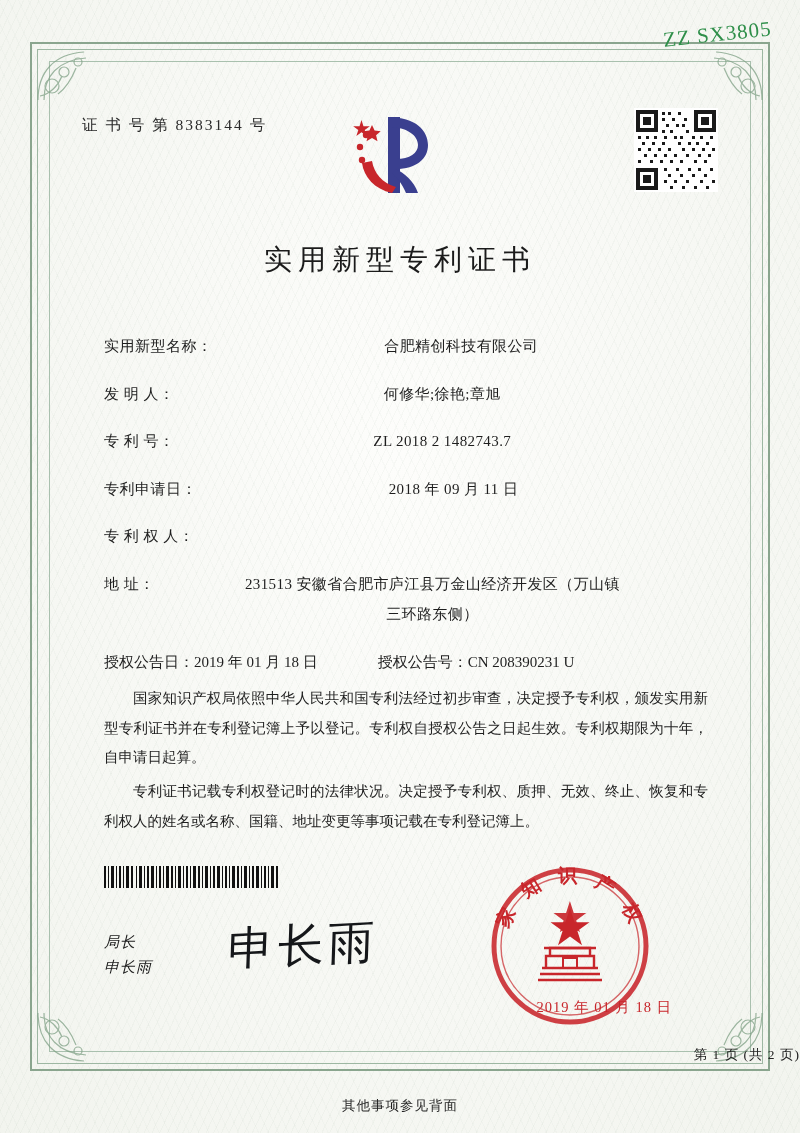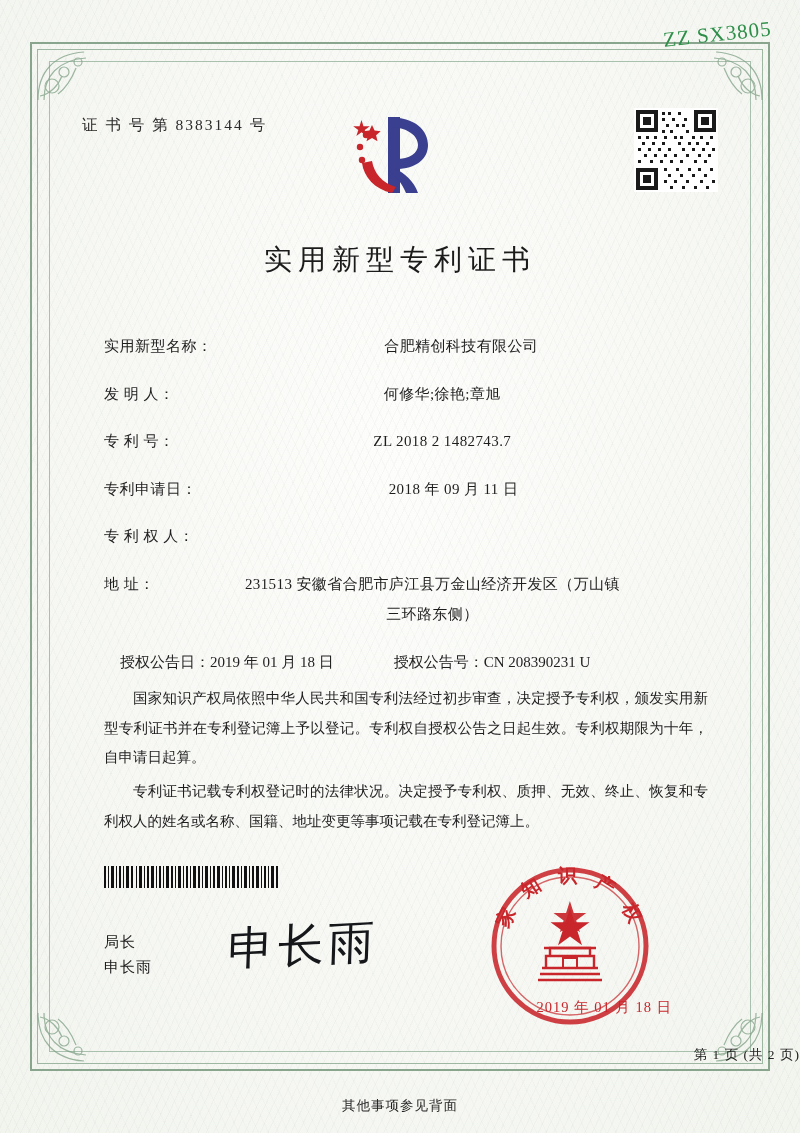--- a/index.html
+++ b/index.html
@@ -140,21 +140,20 @@
     letter-spacing: 0.4px;
   }
   .field-value .second-line {
     display: block;
     margin-top: 8px;
     padding-left: 0;
   }
   .row-dual {
     display: flex;
     align-items: baseline;
-    margin-left: 16px;
   }
   .row-dual .left-part { white-space: nowrap; }
   .row-dual .right-part {
     margin-left: 60px;
     white-space: nowrap;
   }
 
   .paragraphs {
     position: absolute;
     left: 104px;
@@ -179,20 +178,21 @@
   }
 
   .signature-block {
     position: absolute;
     left: 104px;
     top: 930px;
     font-size: 15px;
     line-height: 1.65;
     color: #1a1a1a;
     letter-spacing: 1px;
+    font-style: italic;
   }
 
   .handsign {
     position: absolute;
     left: 228px;
     top: 915px;
     font-size: 46px;
     color: #15171a;
     font-family: "DejaVu Serif", serif;
     letter-spacing: 4px;

